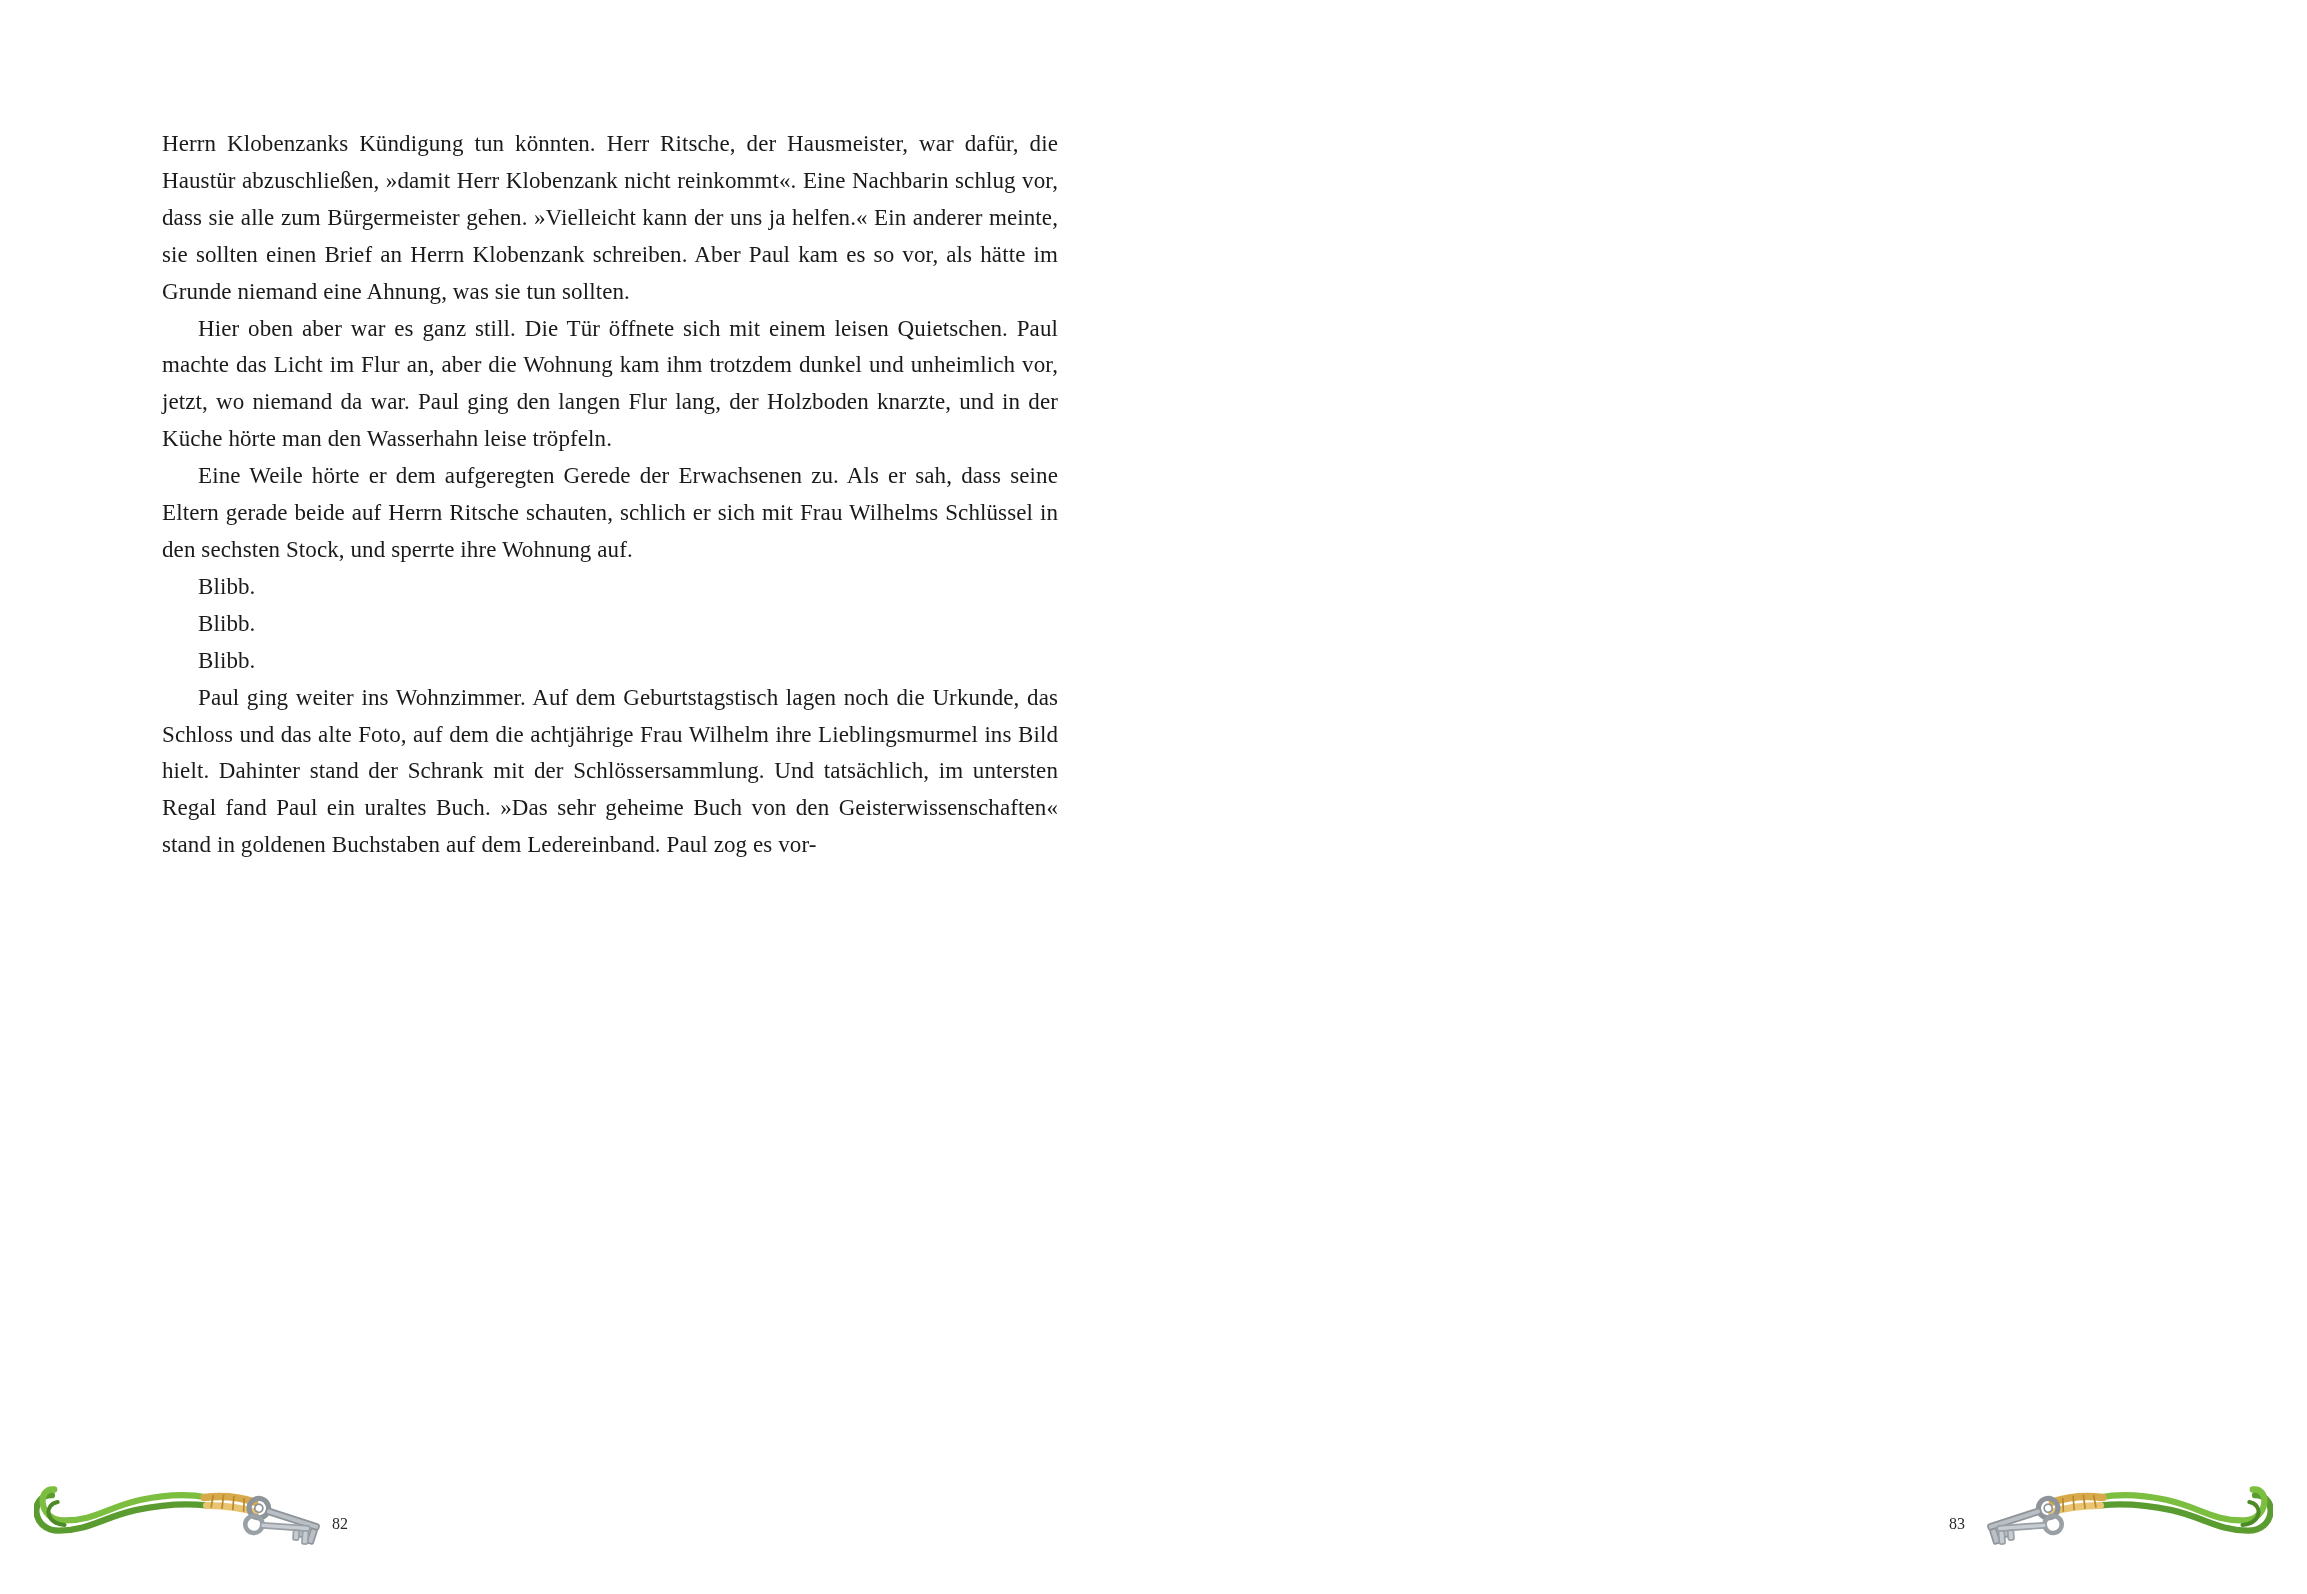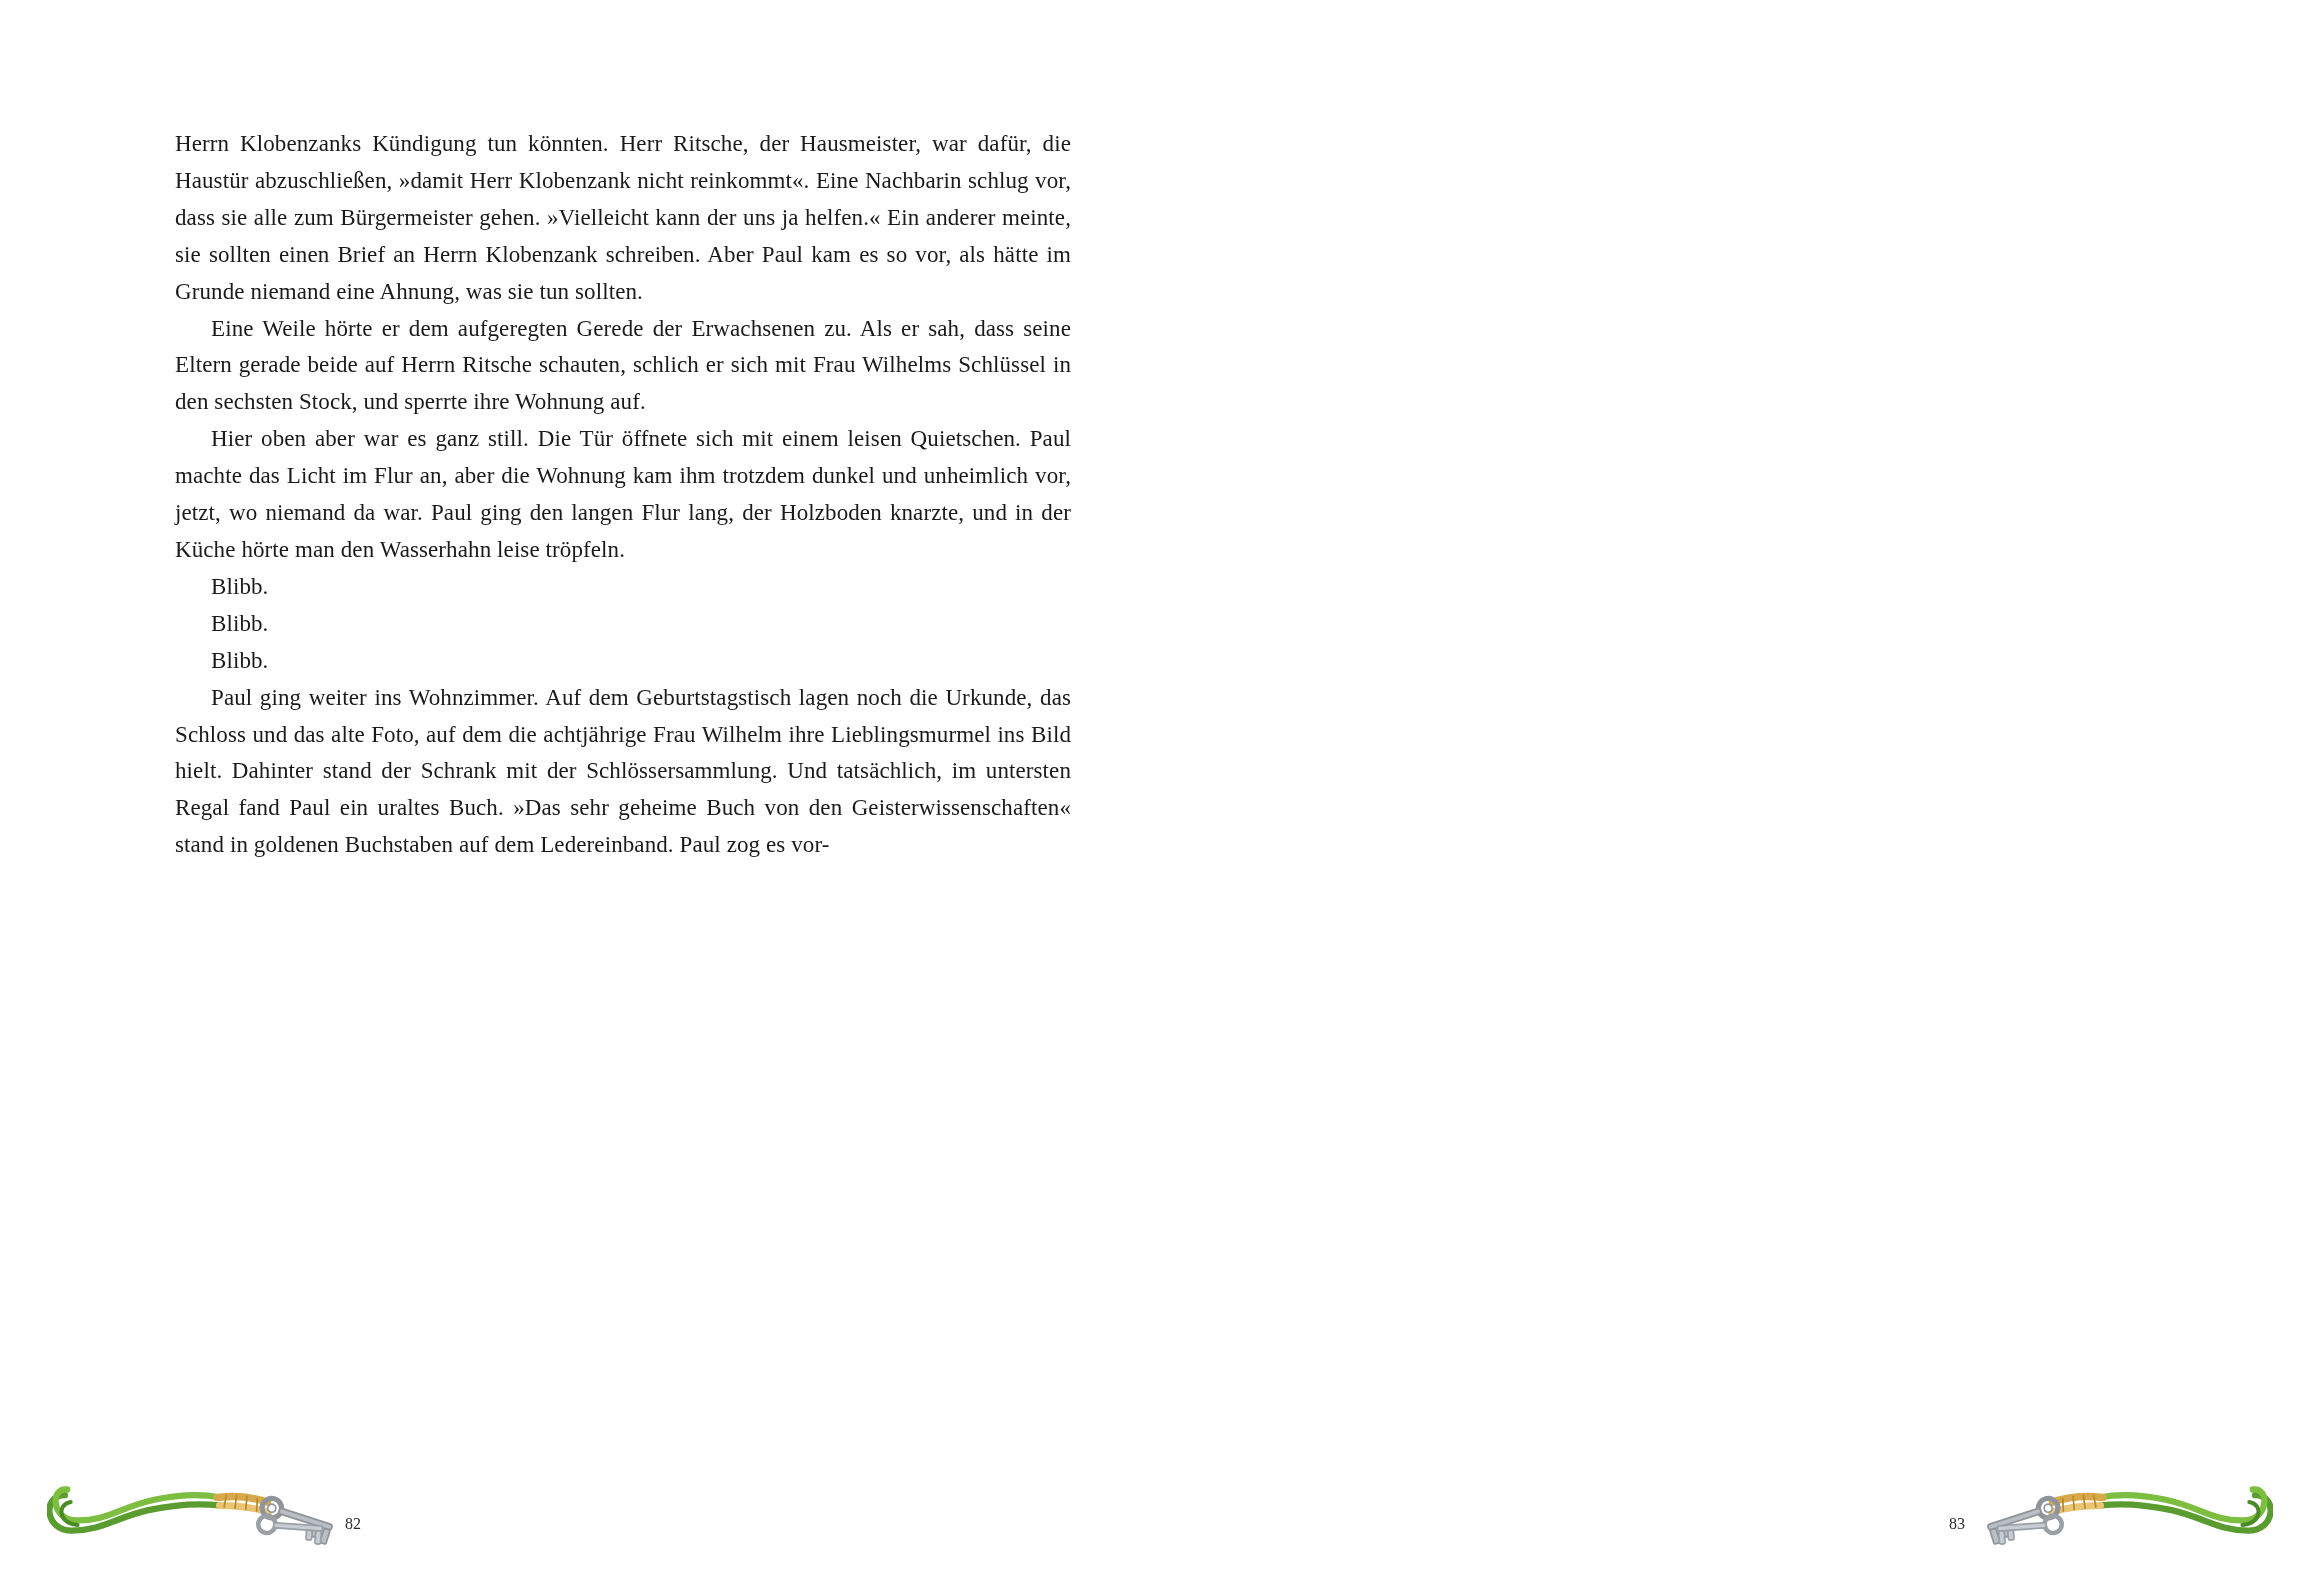--- a/index.html
+++ b/index.html
@@ -19,21 +19,21 @@
     position: absolute;
     inset: 0;
     display: flex;
   }
   .page {
     position: relative;
     width: 50%;
     height: 100%;
     box-sizing: border-box;
   }
-  .page-left  { padding: 14px; margin-left: 13px; }
+  .page-left  { padding: 14px; }
   .page-right { padding: 0; }
 
   .textblock {
     position: absolute;
     font-size: 23px;
     line-height: 1.605;
     text-align: justify;
     text-justify: inter-word;
     -webkit-hyphens: none;
     hyphens: none;
@@ -79,22 +79,22 @@
 </style>
 </head>
 <body>
 
 <div class="spread">
 
   <div class="page page-left">
 
     <div class="textblock left">
       <p class="noindent">Herrn Klobenzanks Kündigung tun könnten. Herr Ritsche, der Hausmeister, war dafür, die Haustür abzuschließen, »damit Herr Klobenzank nicht reinkommt«. Eine Nachbarin schlug vor, dass sie alle zum Bürgermeister gehen. »Vielleicht kann der uns ja helfen.« Ein anderer meinte, sie sollten einen Brief an Herrn Klobenzank schreiben. Aber Paul kam es so vor, als hätte im Grunde niemand eine Ahnung, was sie tun sollten.</p>
+      <p class="indent">Hier oben aber war es ganz still. Die Tür öffnete sich mit einem leisen Quietschen. Paul machte das Licht im Flur an, aber die Wohnung kam ihm trotzdem dunkel und unheimlich vor, jetzt, wo niemand da war. Paul ging den langen Flur lang, der Holzboden knarzte, und in der Küche hörte man den Wasserhahn leise tröpfeln.</p>
       <p class="indent">Eine Weile hörte er dem aufgeregten Gerede der Erwachsenen zu. Als er sah, dass seine Eltern gerade beide auf Herrn Ritsche schauten, schlich er sich mit Frau Wilhelms Schlüssel in den sechsten Stock, und sperrte ihre Wohnung auf.</p>
-      <p class="indent">Hier oben aber war es ganz still. Die Tür öffnete sich mit einem leisen Quietschen. Paul machte das Licht im Flur an, aber die Wohnung kam ihm trotzdem dunkel und unheimlich vor, jetzt, wo niemand da war. Paul ging den langen Flur lang, der Holzboden knarzte, und in der Küche hörte man den Wasserhahn leise tröpfeln.</p>
       <p class="indent">Blibb.</p>
       <p class="indent">Blibb.</p>
       <p class="indent">Blibb.</p>
       <p class="indent">Paul ging weiter ins Wohnzimmer. Auf dem Geburtstagstisch lagen noch die Urkunde, das Schloss und das alte Foto, auf dem die achtjährige Frau Wilhelm ihre Lieblingsmurmel ins Bild hielt. Dahinter stand der Schrank mit der Schlössersammlung. Und tatsächlich, im untersten Regal fand Paul ein uraltes Buch. »Das sehr geheime Buch von den Geisterwissenschaften« stand in goldenen Buchstaben auf dem Ledereinband. Paul zog es vor-</p>
     </div>
 
     <div class="ornament ornament-left">
       <svg viewBox="0 0 560 180" width="322" height="103" xmlns="http://www.w3.org/2000/svg">
 
         <path d="M30 58 C-10 58 -6 120 42 120 C96 120 120 96 176 84 C224 74 268 72 300 76" fill="none" stroke="#5a9c2f" stroke-width="11" stroke-linecap="round"></path>

